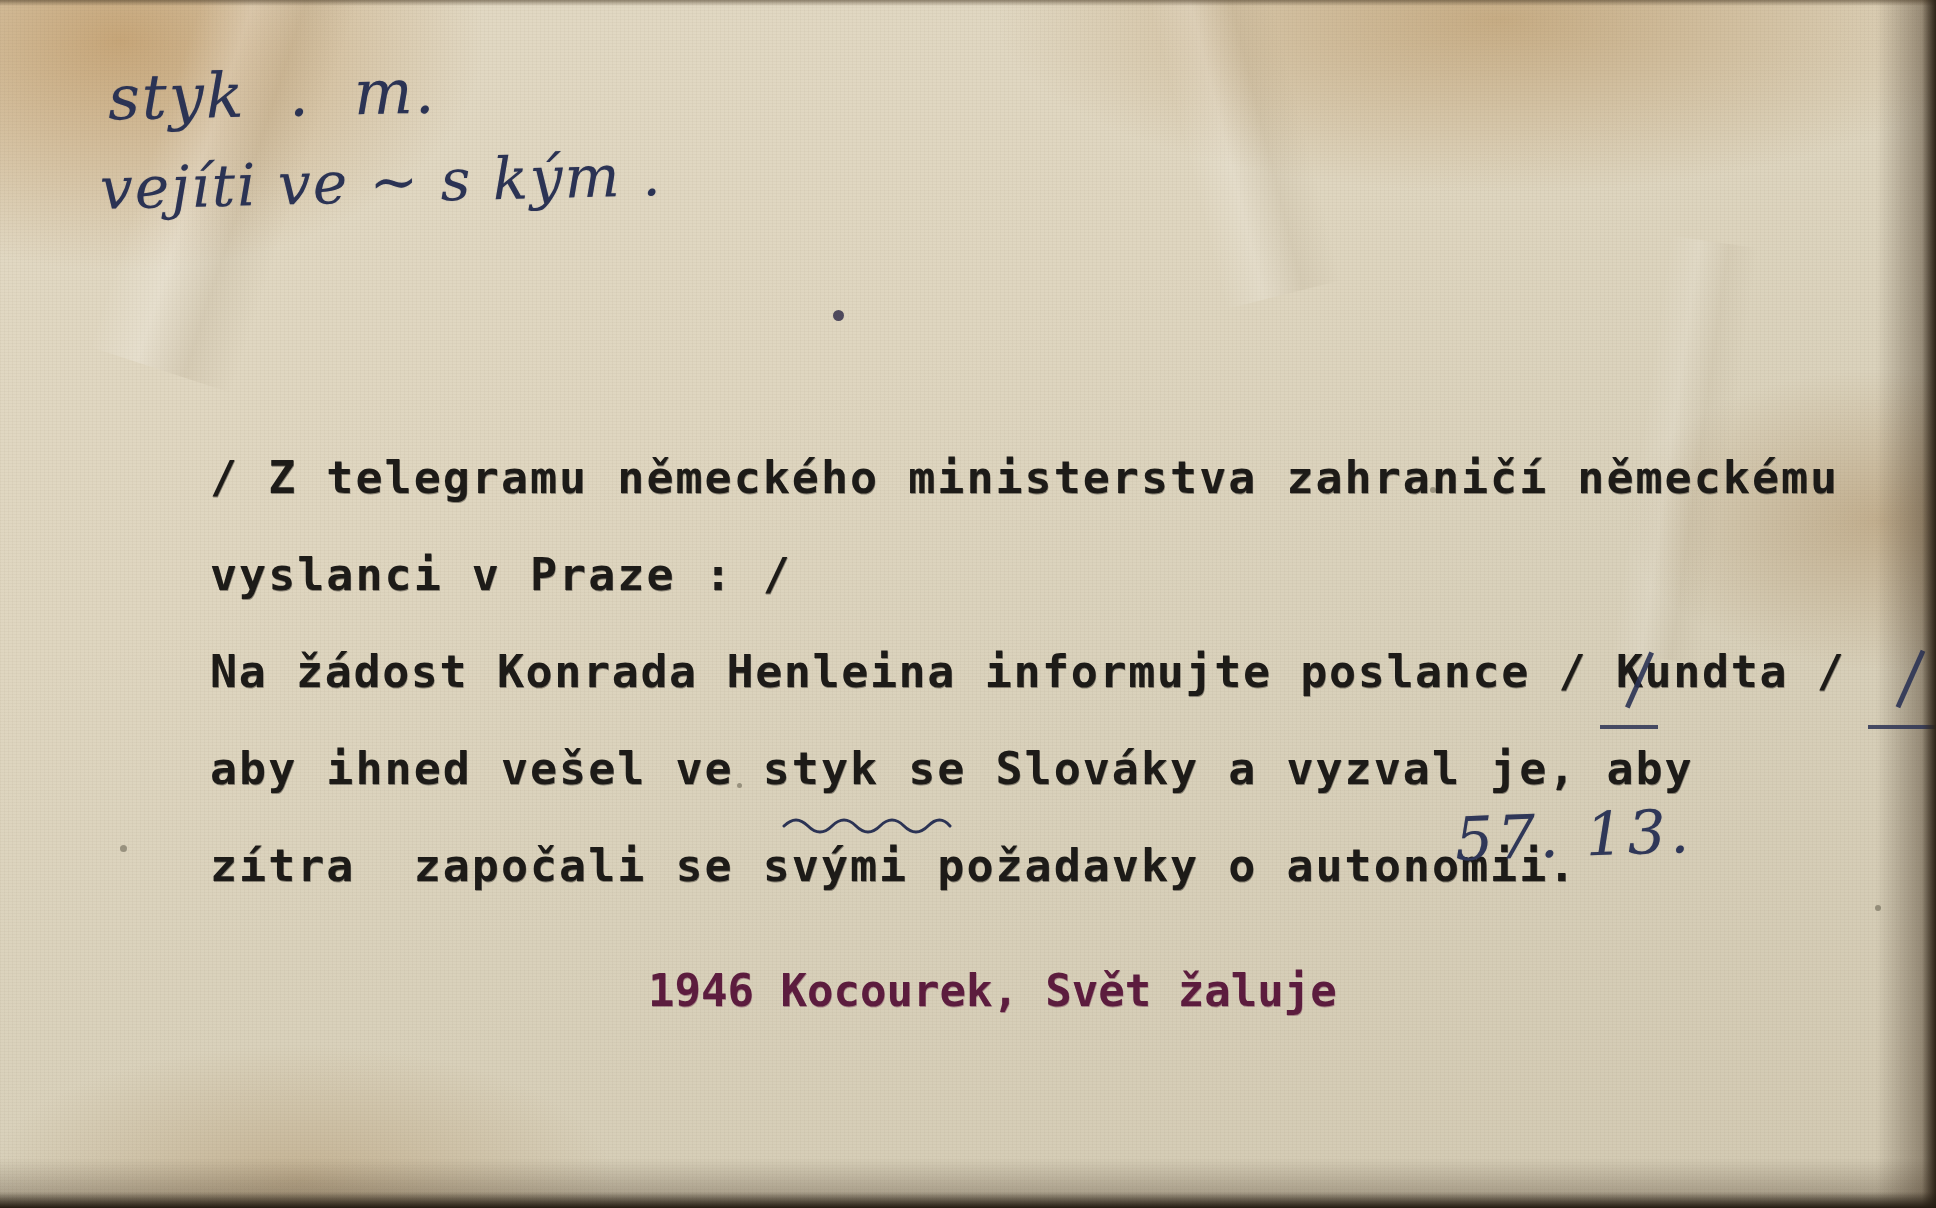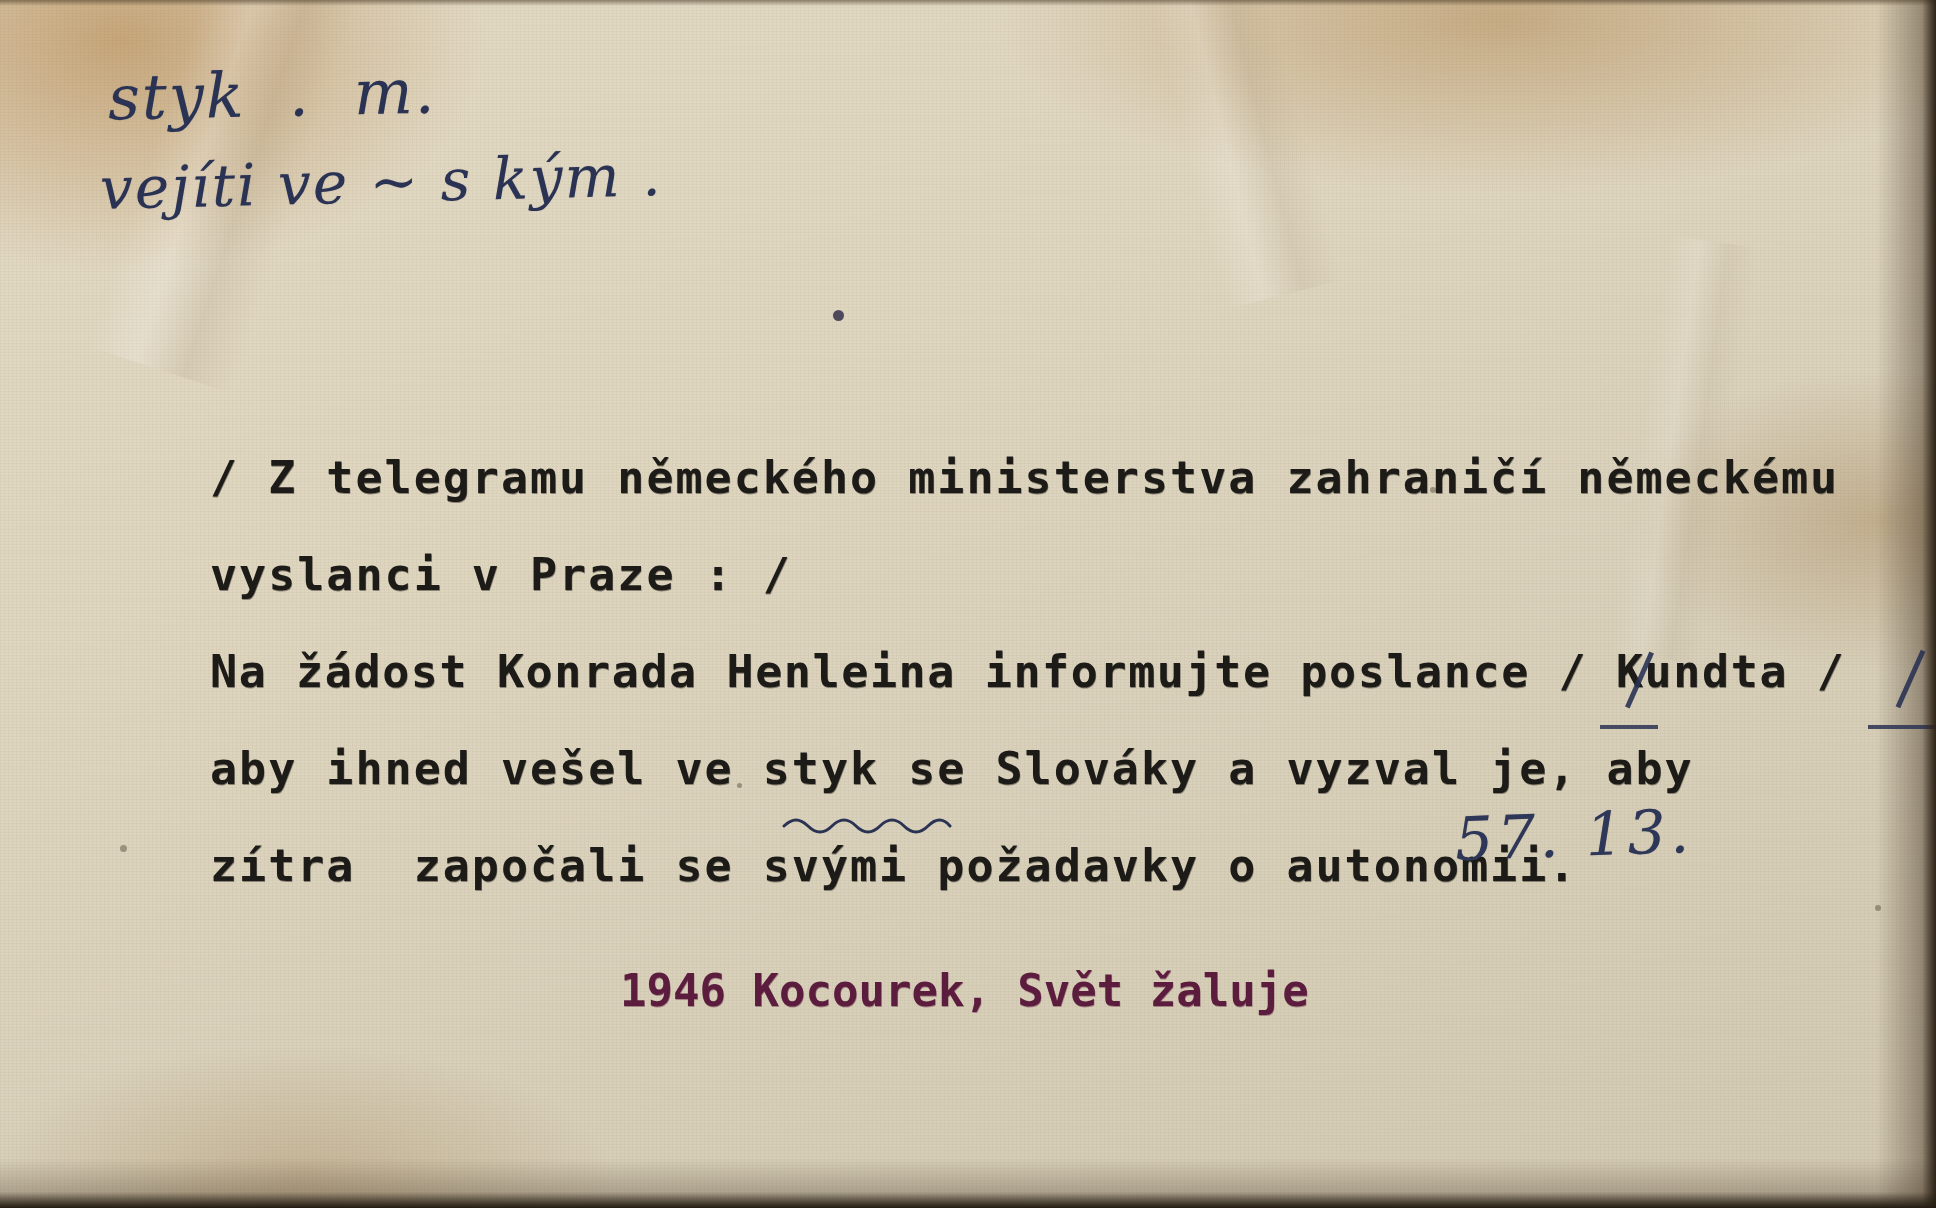--- a/index.html
+++ b/index.html
@@ -169,21 +169,21 @@
   }
   #typed-line-1 { margin-left: 0px; }
   #typed-line-2 { margin-left: 0px; }
   #typed-line-3 { margin-left: 0px; letter-spacing: 1.6px; }
   #typed-line-4 { margin-left: 0px; }
   #typed-line-5 { margin-left: 0px; }
 
   
   #source-line {
     position: absolute;
-    left: 620px;
+    left: 648px;
     top: 965px;
     font-family: "DejaVu Sans Mono", "Liberation Mono", monospace;
     font-size: 44px;
     font-weight: 700;
     color: #5c1c3e;
     letter-spacing: 0px;
     white-space: pre;
     text-shadow: 0.5px 0.5px 0 rgba(92,28,62,0.4);
   }
 </style>

